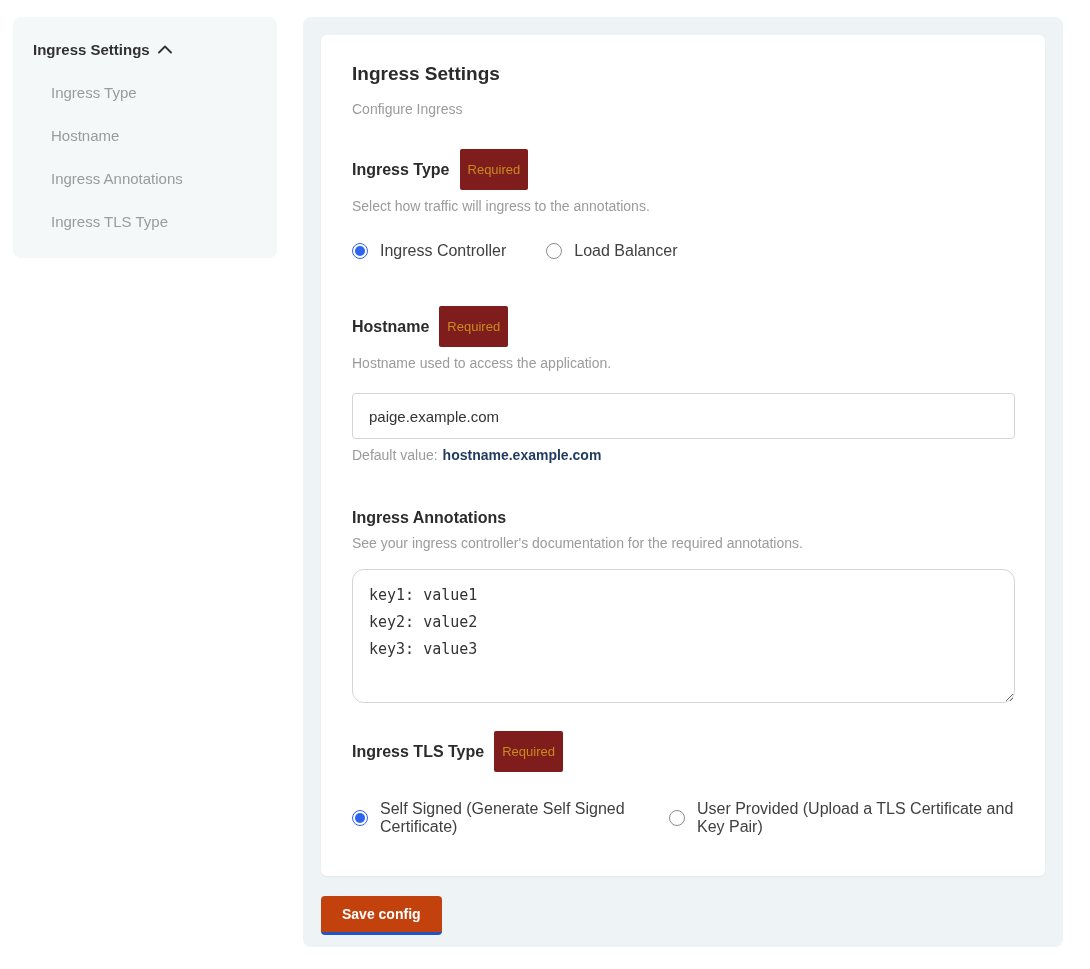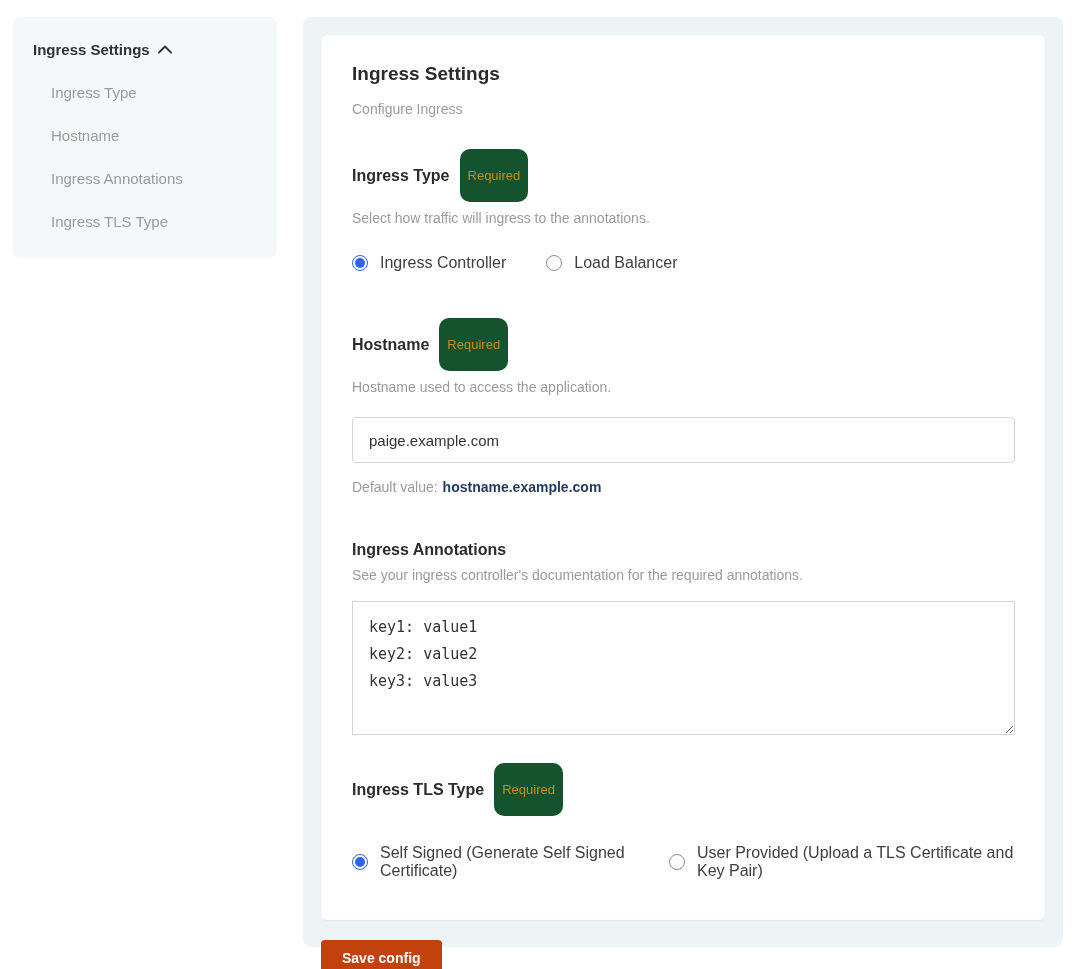--- a/index.html
+++ b/index.html
@@ -72,25 +72,25 @@
 
   .field-label-row { display: flex; align-items: center; }
   .field-label {
     font-size: 16px;
     font-weight: 700;
     color: #2b2b2b;
   }
   .required-badge {
     display: inline-block;
     margin-left: 10px;
-    background: #14532d;
+    background: #7f1d1d;
     color: #c98b1e;
     font-size: 13px;
-    padding: 19px 8px;
-    border-radius: 10px;
+    padding: 13px 8px;
+    border-radius: 2px;
   }
   .field-help {
     margin-top: 8px;
     font-size: 14px;
     color: #9b9b9b;
   }
 
   
   .radio-row {
     margin-top: 28px;
@@ -138,37 +138,37 @@
     border: 1px solid #d4d4d4;
     border-radius: 4px;
     padding: 0 16px;
     font-size: 15px;
     color: #333333;
     font-family: Liberation Sans, sans-serif;
     outline: none;
     background: #ffffff;
   }
   .default-note {
-    margin-top: 16px;
+    margin-top: 8px;
     font-size: 14px;
     color: #9b9b9b;
   }
   .default-value {
     margin-left: 5px;
     font-weight: 700;
     color: #1f3a5f;
   }
 
   
   .annotations-textarea {
     margin-top: 18px;
     width: 663px;
     height: 134px;
     border: 1px solid #d4d4d4;
-    border-radius: 0;
+    border-radius: 12px;
     padding: 12px 16px;
     font-family: "DejaVu Sans Mono", monospace;
     font-size: 15px;
     line-height: 27px;
     color: #333333;
     resize: both;
     outline: none;
     background: #ffffff;
   }
 

